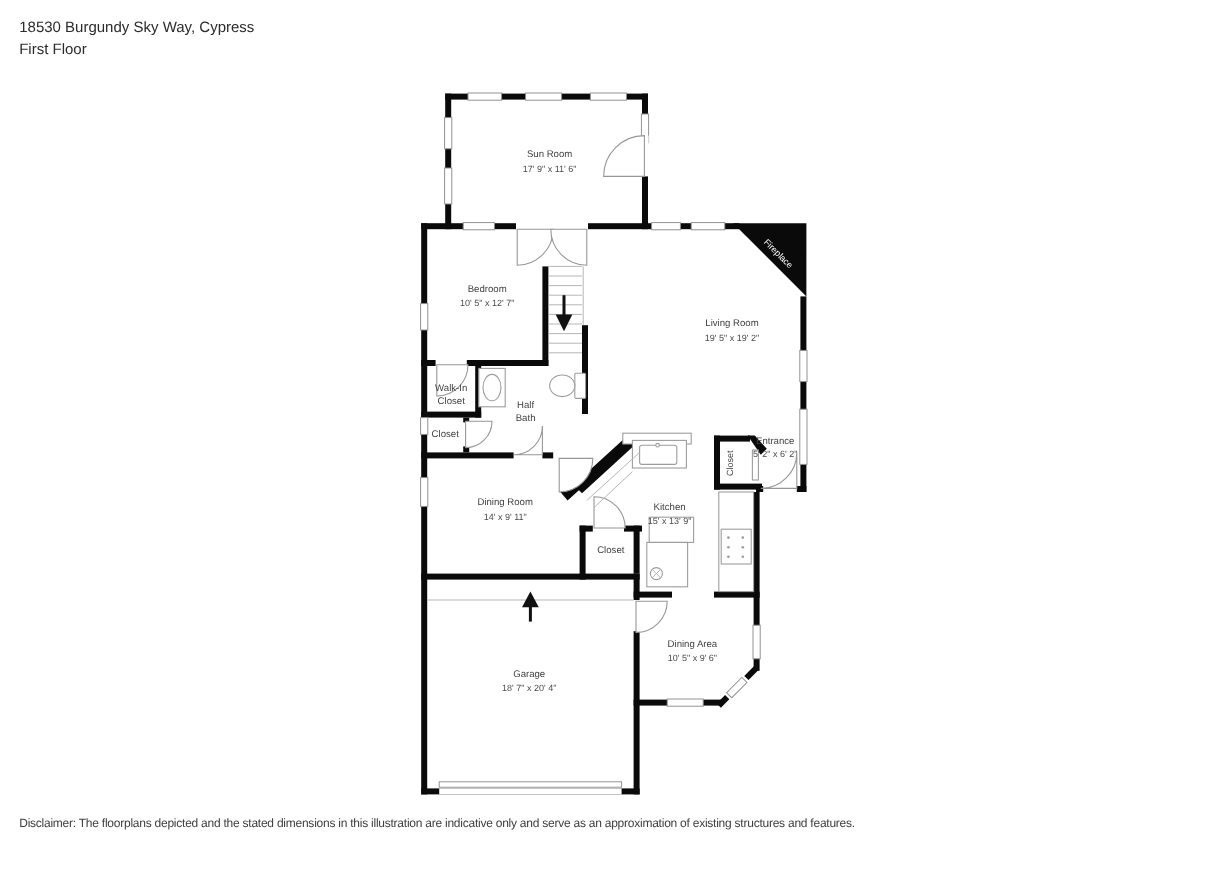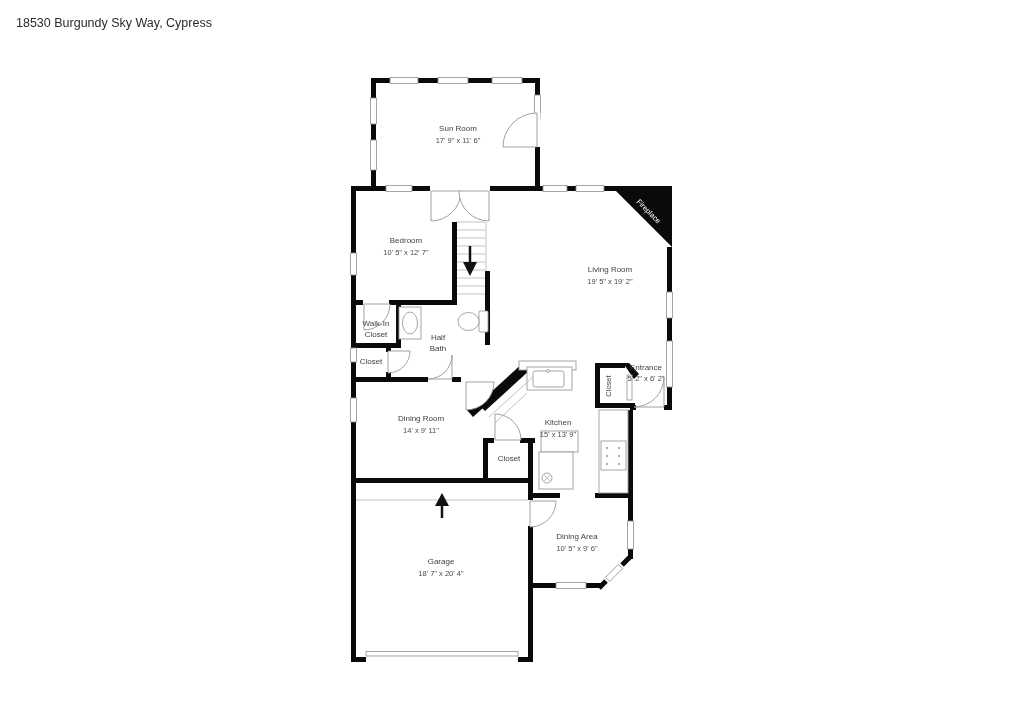--- a/index.html
+++ b/index.html
@@ -22,20 +22,21 @@
   .thin{stroke:#b3b3b3;stroke-width:0.8;}
   .arrow{fill:#111;}
 </style>
 </head>
 <body>
 
 <div class="page">
 
   <div class="header">
     <div>18530 Burgundy Sky Way, Cypress</div>
+    <div>First Floor</div>
   </div>
 
   <svg class="plan" width="1024" height="724" viewBox="0 0 1024 724">
 
     <g>
 
       <rect class="wall" x="371" y="78" width="169" height="5"></rect>
       <rect class="wall" x="371" y="78" width="5" height="113"></rect>
       <rect class="wall" x="535" y="78" width="5" height="113"></rect>
 
@@ -199,15 +200,16 @@
       <text class="dim" x="577" y="551">10' 5" x 9' 6"</text>
 
       <text class="lbl" x="441" y="564">Garage</text>
       <text class="dim" x="441" y="576">18' 7" x 20' 4"</text>
 
       <text class="fp" transform="rotate(45 649 211)" x="649" y="214">Fireplace</text>
     </g>
   </svg>
 
   <div class="disclaimer">
+    <div>Disclaimer: The floorplans depicted and the stated dimensions in this illustration are indicative only and serve as an approximation of existing structures and features.</div>
   </div>
 
 </div>
 
 </body></html>

